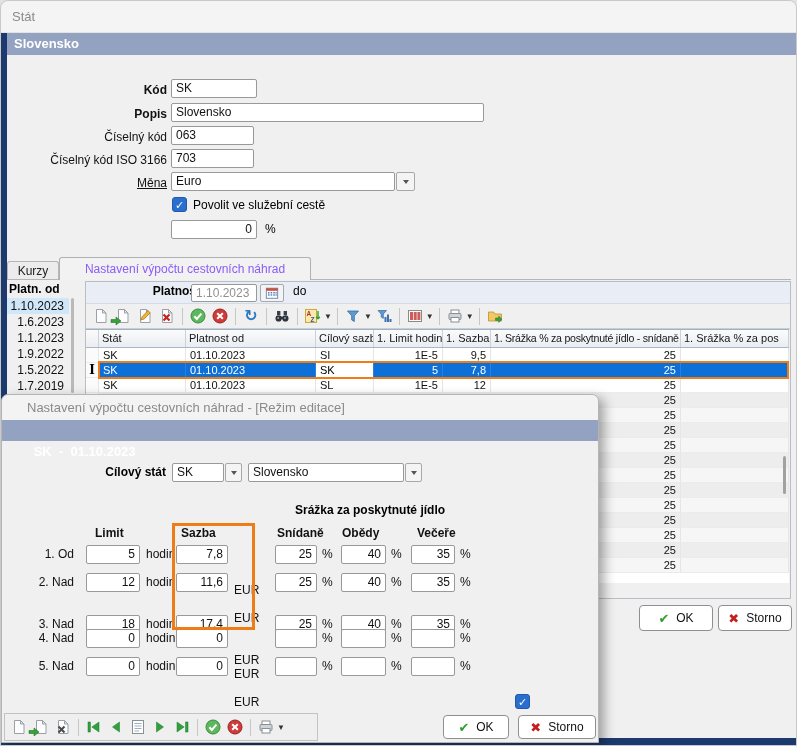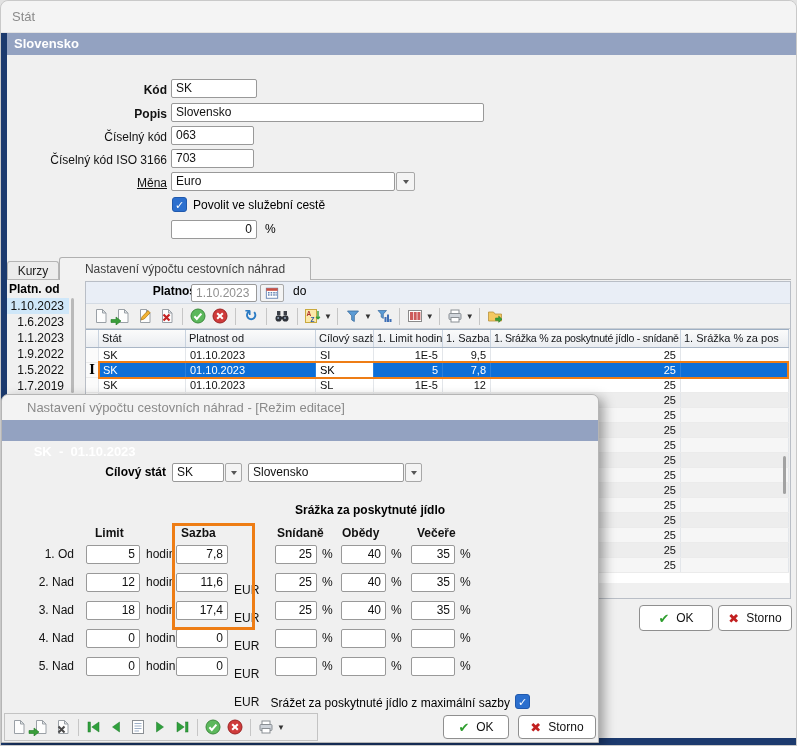--- a/index.html
+++ b/index.html
@@ -27,21 +27,21 @@
       color:#fff;font-size:11px;line-height:14px;text-align:center;box-sizing:border-box;}
   .btn{display:flex;align-items:center;justify-content:center;gap:7px;background:#fff;
        border:1px solid #8f8f8f;border-radius:4px;font-size:12px;color:#111;box-sizing:border-box;cursor:default;}
   .okmark{color:#2e9e2e;font-weight:bold;font-size:13px;}
   .xmark{color:#c22020;font-weight:bold;font-size:13px;}
   
   .tab{box-sizing:border-box;font-size:12px;text-align:center;}
   #tab-kurzy{left:6px;top:260px;width:52px;height:18px;line-height:18px;background:#ececec;
              border:1px solid #b5b5b5;border-bottom:none;border-radius:3px 3px 0 0;color:#222;}
   #tab-nastaveni{left:58px;top:256px;width:252px;height:23px;line-height:22px;background:#f2f2f2;
-             border:1px solid #b0b0b0;border-bottom:none;border-radius:3px 3px 0 0;color:#404040;z-index:2;}
+             border:1px solid #b0b0b0;border-bottom:none;border-radius:3px 3px 0 0;color:#8b5cf6;z-index:2;}
   #tabline{left:6px;top:278px;width:784px;height:1px;background:#b5b5b5;}
   
   #dates-hdr{left:8px;top:281px;font-size:12px;font-weight:bold;}
   #dates-list{left:6px;top:297px;width:62px;}
   .date-item{height:16px;line-height:16px;font-size:12px;text-align:right;padding-right:5px;color:#111;}
   .date-item.selected{background:#cfe7f9;}
   #dates-scroll{left:70px;top:297px;width:3px;height:95px;background:#b9b9b9;border-radius:2px;}
   
   #maingroup{left:84px;top:280px;width:706px;height:318px;border:1px solid #b9bec6;background:#f0f0f0;box-sizing:border-box;}
   #filterrow{left:85px;top:281px;width:704px;height:22px;background:#e9eef6;border-bottom:1px solid #d4dbe4;box-sizing:border-box;}
@@ -580,21 +580,21 @@
           <span class="dunit dl-hodin">hodin</span>
           <div class="tinput num dl-sazba">11,6</div>
           <span class="dunit dl-eur">EUR</span>
           <div class="tinput num dl-b">25</div>
           <span class="dunit dl-p1">%</span>
           <div class="tinput num dl-l">40</div>
           <span class="dunit dl-p2">%</span>
           <div class="tinput num dl-d">35</div>
           <span class="dunit dl-p3">%</span>
         </div>
-        <div class="drow" style="top: 206px; padding-left: 44px;">
+        <div class="drow" style="top: 220px; padding-left: 44px;">
           <div class="dlab">3. Nad</div>
           <div class="tinput num dl-limit">18</div>
           <span class="dunit dl-hodin">hodin</span>
           <div class="tinput num dl-sazba">17,4</div>
           <span class="dunit dl-eur">EUR</span>
           <div class="tinput num dl-b">25</div>
           <span class="dunit dl-p1">%</span>
           <div class="tinput num dl-l">40</div>
           <span class="dunit dl-p2">%</span>
           <div class="tinput num dl-d">35</div>
@@ -623,21 +623,20 @@
           <span class="dunit dl-p1">%</span>
           <div class="tinput num dl-l"></div>
           <span class="dunit dl-p2">%</span>
           <div class="tinput num dl-d"></div>
           <span class="dunit dl-p3">%</span>
         </div>
       </div>
 
     <div class="abs" id="orange-box"></div>
 
-    <div class="abs" style="left:0;top:301px;width:508px;font-size:12px;text-align:right;">Srážet za poskytnuté jídlo z maximální sazby</div>
     <div class="abs cb" style="left:513px;top:299px;">✓</div>
 
     <div class="abs" id="dlg-toolbar">
       <span class="tbi">
           <svg class="i16">
             <use href="#sym-page"></use>
           </svg>
         </span>
       <span class="tbi">
           <svg class="i16">

